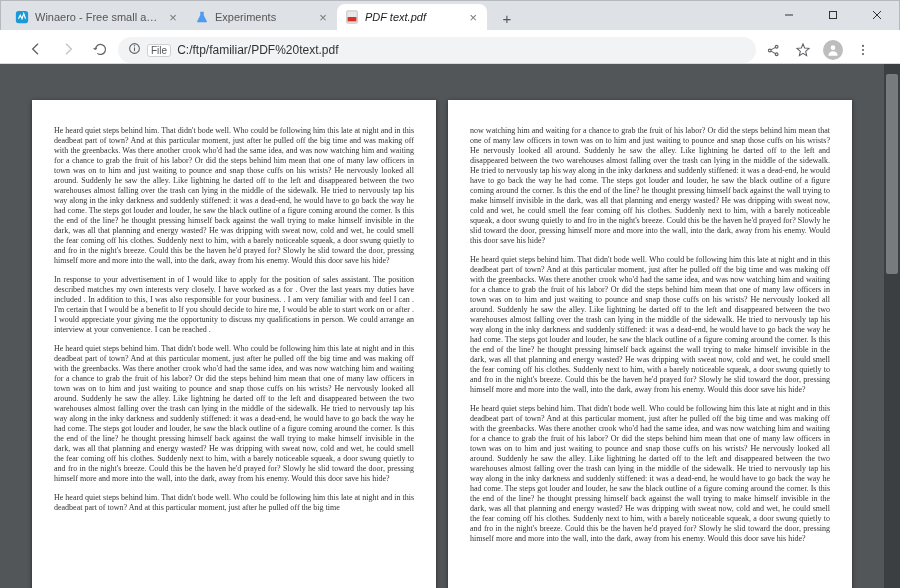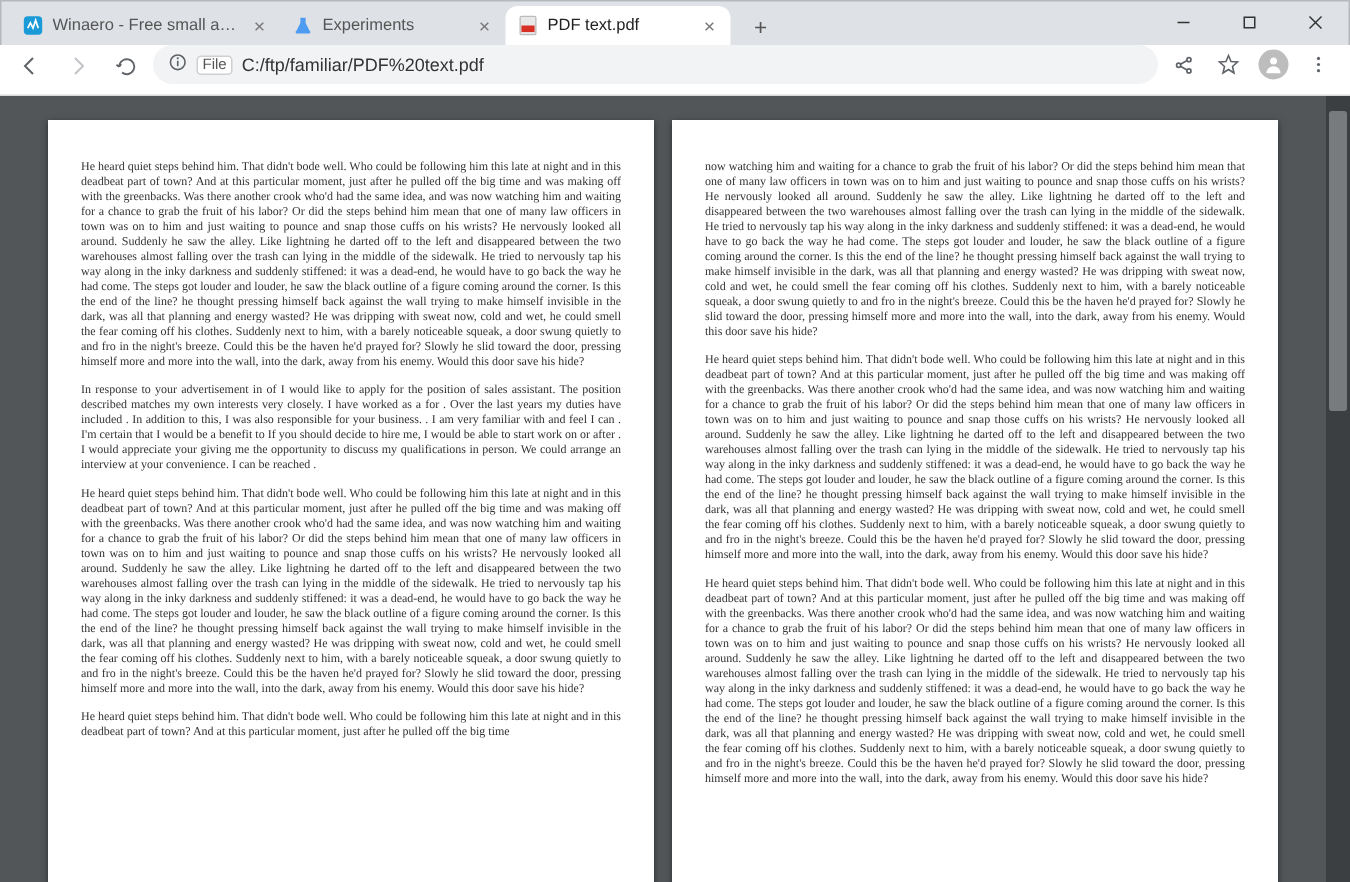--- a/index.html
+++ b/index.html
@@ -2,43 +2,43 @@
 <html><head>
 <meta charset="utf-8">
 <style>
   * { box-sizing: border-box; }
   html, body { margin:0; padding:0; width:900px; height:588px; overflow:hidden; font-family:"Segoe UI",Arial,sans-serif; }
   body { background:#fff; display:flex; flex-direction:column; }
   
   .titlebar { height:30px; background:#dee1e6; display:flex; align-items:flex-end; border-top:1px solid #b5b9bd; border-left:1px solid #b5b9bd; border-right:1px solid #b5b9bd;}
   .tabs { display:flex; align-items:flex-end; height:30px; padding-left:6px; gap:0; }
   .tab { height:26px; display:flex; align-items:center; padding:0 8px; font-size:11px; color:#555; border-top-left-radius:8px; border-top-right-radius:8px; min-width:150px; max-width:180px; position:relative; }
-  .tab.active { background:#fff; color:#222; }
+  .tab.active { background:#fff; color:#222;font-style:italic; }
   .tab.inactive { background:transparent; }
   .tab .favicon { width:14px; height:14px; margin-right:6px; flex-shrink:0; display:flex; align-items:center; justify-content:center;}
   .tab .label { white-space:nowrap; overflow:hidden; text-overflow:ellipsis; flex:1; }
   .tab .close { width:12px; height:12px; margin-left:6px; color:#777; display:flex; align-items:center; justify-content:center; font-size:13px;}
   .newtab { width:24px; height:24px; margin-left:8px; display:flex; align-items:center; justify-content:center; color:#555; font-size:15px;}
   .wincontrols { margin-left:auto; display:flex; }
   .winbtn { width:44px; height:30px; display:flex; align-items:center; justify-content:center; color:#333; }
   .winbtn svg { width:10px; height:10px; }
   
-  .toolbar { height:34px; background:#fff; border-bottom:1px solid #d9d9d9; display:flex; align-items:flex-start; padding:0 6px; gap:4px;}
+  .toolbar { height:34px; background:#fff; border-bottom:1px solid #d9d9d9; display:flex; align-items:flex-end; padding:0 22px; gap:4px;}
   .navbtn { width:28px; height:28px; border-radius:14px; display:flex; align-items:center; justify-content:center; color:#5f6368;}
   .navbtn.disabled { color:#b8bbbf; }
   .omnibox { flex:1; height:26px; background:#f1f3f4; border-radius:13px; display:flex; align-items:center; padding:0 10px; color:#333; font-size:12px; gap:6px;}
   .omnibox .fileicon { color:#5f6368; }
   .omnibox .hint { background:#fff; border:1px solid #d0d0d0; border-radius:3px; padding:0 3px; font-size:10px; color:#555;}
   .omnibox .url { white-space:nowrap; overflow:hidden; text-overflow:ellipsis; }
   .rightbtns { display:flex; align-items:center; gap:4px; padding-right:2px;}
   .iconbtn { width:26px; height:26px; display:flex; align-items:center; justify-content:center; color:#5f6368;}
   .avatar { width:20px; height:20px; border-radius:50%; background:#bdbdbd; display:flex; align-items:center; justify-content:center;}
   
   .viewer { flex:1; background:#525659; position:relative; overflow:hidden; display:flex; }
-  .scroll { flex:1; overflow:hidden; display:flex; justify-content:center; align-items:flex-start; padding:16px 25px;}
+  .scroll { flex:1; overflow:hidden; display:flex; justify-content:center; align-items:flex-start; padding:16px 25px;margin-top:20px;}
   .pages { display:flex; gap:12px; }
   .page { background:#fff; width:404px; height:520px; box-shadow:0 1px 4px rgba(0,0,0,.5); padding:26px 22px 16px 22px; font-family:"Times New Roman",serif; font-size:8px; line-height:1.25; color:#333; overflow:hidden;}
   .page p { margin:0 0 9px 0; text-align:justify;}
   .scrollbar { width:16px; background:#3c3f41; position:relative; }
   .thumb { position:absolute; left:2px; right:2px; top:10px; height:200px; background:#787b7e; border-radius:2px;}
   
 </style>
 </head>
 <body>
 

